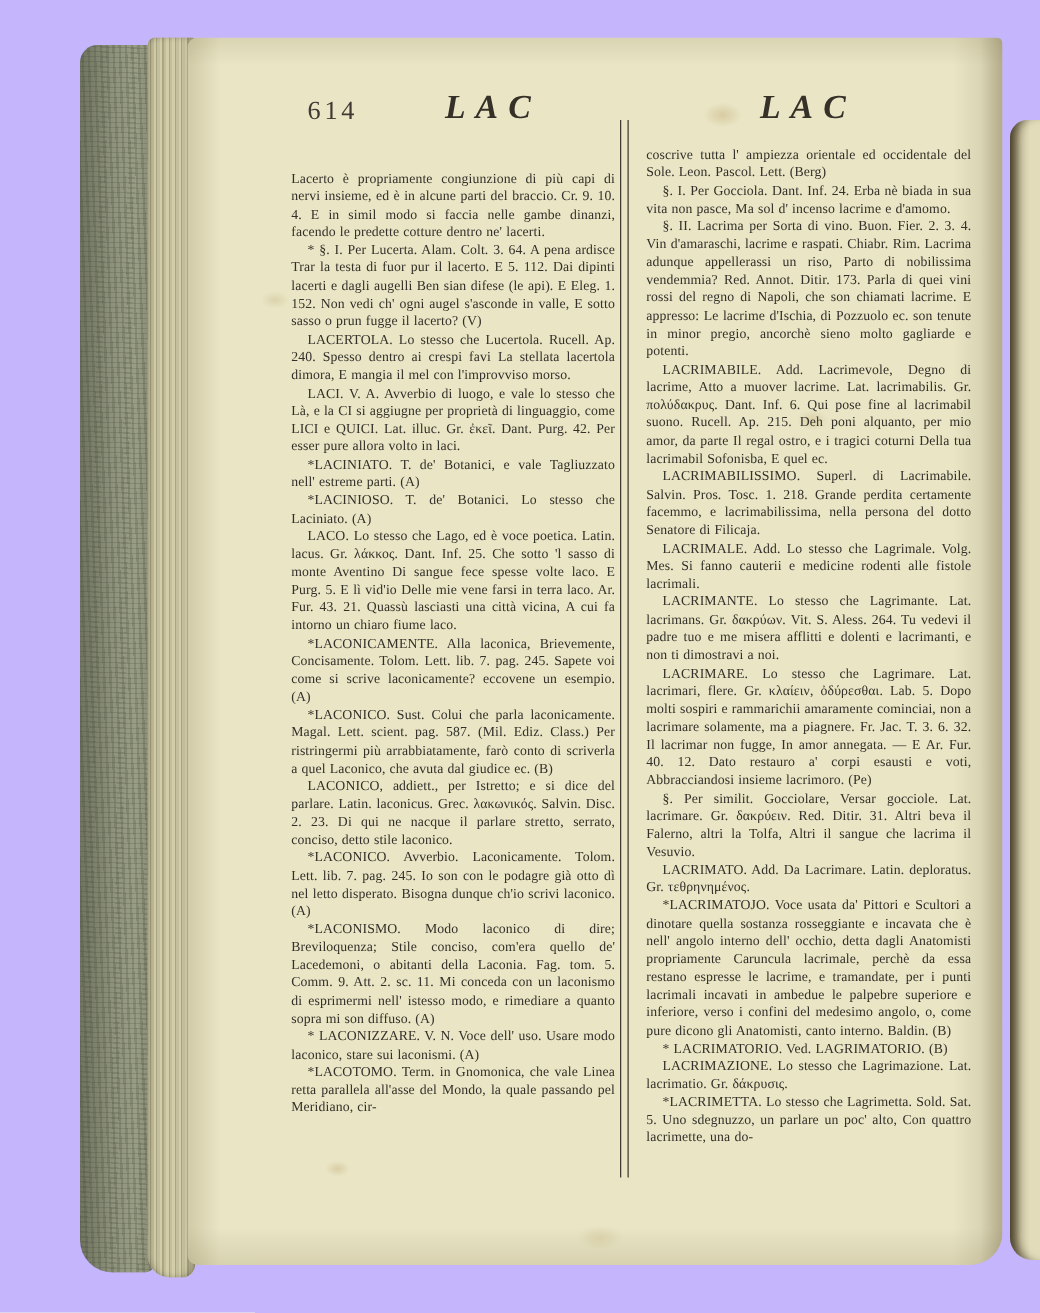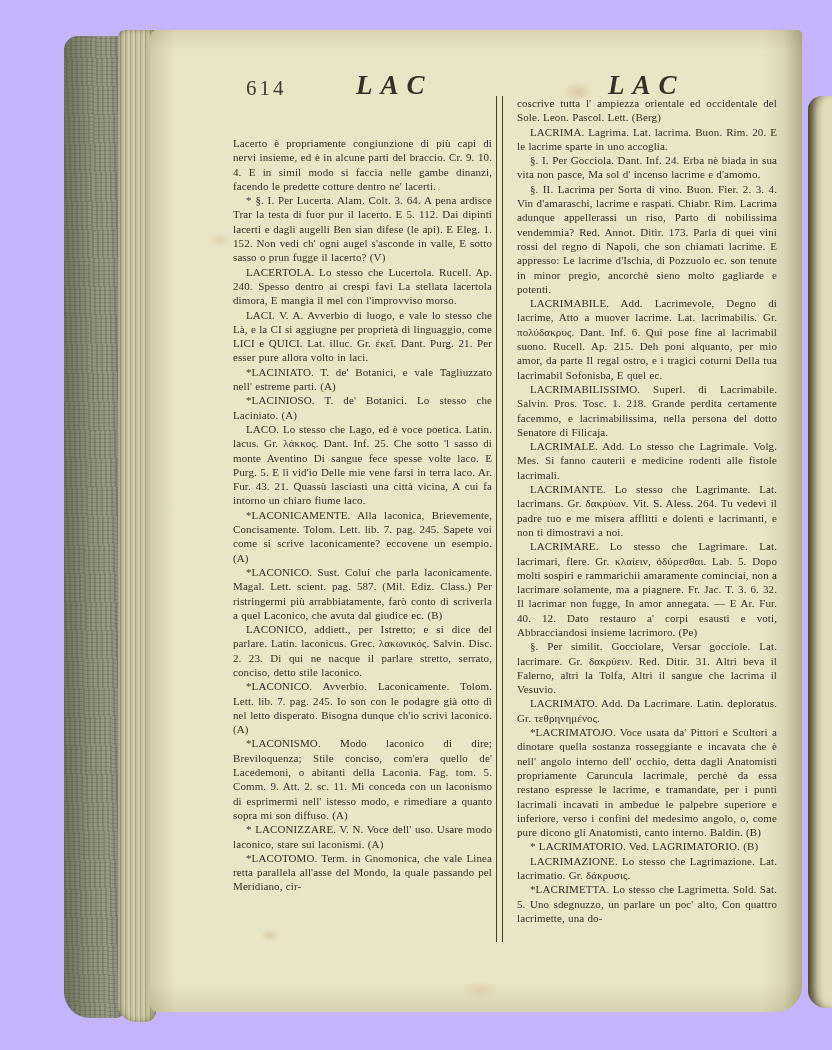--- a/index.html
+++ b/index.html
@@ -73,21 +73,21 @@
   .runhead.right{left:458px;}
   .columns{
     position:absolute;left:83px;top:66px;width:548px;
     display:flex;align-items:flex-start;
   }
   .col{
     font-size:11px;line-height:14.3px;text-align:justify;
     letter-spacing:.1px;word-spacing:.4px;
   }
   .col.left{width:259px;margin-top:40px;}
-  .col.right{width:260px;margin-left:14px;}
+  .col.right{width:260px;margin-left:14px;margin-top:21px;}
   .divider{
     width:5px;height:846px;margin-left:4px;flex:none;
     border-left:1.6px solid #423c32;border-right:1.6px solid #423c32;
   }
   .col p{margin:0;text-indent:13px;}
   .col p.cont{text-indent:0;}
 </style>
 </head>
 <body>
 
@@ -99,38 +99,37 @@
   <div class="page">
     <div class="pagenum">614</div>
     <div class="runhead left">LAC</div>
     <div class="runhead right">LAC</div>
 
     <div class="columns">
       <div class="col left">
         <p class="cont">Lacerto è propriamente congiunzione di più capi di nervi insieme, ed è in alcune parti del braccio. Cr. 9. 10. 4. E in simil modo si faccia nelle gambe dinanzi, facendo le predette cotture dentro ne' lacerti.</p>
         <p>* §. I. Per Lucerta. Alam. Colt. 3. 64. A pena ardisce Trar la testa di fuor pur il lacerto. E 5. 112. Dai dipinti lacerti e dagli augelli Ben sian difese (le api). E Eleg. 1. 152. Non vedi ch' ogni augel s'asconde in valle, E sotto sasso o prun fugge il lacerto? (V)</p>
         <p>LACERTOLA. Lo stesso che Lucertola. Rucell. Ap. 240. Spesso dentro ai crespi favi La stellata lacertola dimora, E mangia il mel con l'improvviso morso.</p>
-        <p>LACI. V. A. Avverbio di luogo, e vale lo stesso che Là, e la CI si aggiugne per proprietà di linguaggio, come LICI e QUICI. Lat. illuc. Gr. ἐκεῖ. Dant. Purg. 21. Per esser pure allora volto in laci.</p>
+        <p>LACI. V. A. Avverbio di luogo, e vale lo stesso che Là, e la CI si aggiugne per proprietà di linguaggio, come LICI e QUICI. Lat. illuc. Gr. ἐκεῖ. Dant. Purg. 42. Per esser pure allora volto in laci.</p>
         <p>*LACINIATO. T. de' Botanici, e vale Tagliuzzato nell' estreme parti. (A)</p>
         <p>*LACINIOSO. T. de' Botanici. Lo stesso che Laciniato. (A)</p>
         <p>LACO. Lo stesso che Lago, ed è voce poetica. Latin. lacus. Gr. λάκκος. Dant. Inf. 25. Che sotto 'l sasso di monte Aventino Di sangue fece spesse volte laco. E Purg. 5. E lì vid'io Delle mie vene farsi in terra laco. Ar. Fur. 43. 21. Quassù lasciasti una città vicina, A cui fa intorno un chiaro fiume laco.</p>
         <p>*LACONICAMENTE. Alla laconica, Brievemente, Concisamente. Tolom. Lett. lib. 7. pag. 245. Sapete voi come si scrive laconicamente? eccovene un esempio. (A)</p>
         <p>*LACONICO. Sust. Colui che parla laconicamente. Magal. Lett. scient. pag. 587. (Mil. Ediz. Class.) Per ristringermi più arrabbiatamente, farò conto di scriverla a quel Laconico, che avuta dal giudice ec. (B)</p>
         <p>LACONICO, addiett., per Istretto; e si dice del parlare. Latin. laconicus. Grec. λακωνικός. Salvin. Disc. 2. 23. Di qui ne nacque il parlare stretto, serrato, conciso, detto stile laconico.</p>
         <p>*LACONICO. Avverbio. Laconicamente. Tolom. Lett. lib. 7. pag. 245. Io son con le podagre già otto dì nel letto disperato. Bisogna dunque ch'io scrivi laconico. (A)</p>
         <p>*LACONISMO. Modo laconico di dire; Breviloquenza; Stile conciso, com'era quello de' Lacedemoni, o abitanti della Laconia. Fag. tom. 5. Comm. 9. Att. 2. sc. 11. Mi conceda con un laconismo di esprimermi nell' istesso modo, e rimediare a quanto sopra mi son diffuso. (A)</p>
         <p>* LACONIZZARE. V. N. Voce dell' uso. Usare modo laconico, stare sui laconismi. (A)</p>
         <p>*LACOTOMO. Term. in Gnomonica, che vale Linea retta parallela all'asse del Mondo, la quale passando pel Meridiano, cir-</p>
       </div>
 
       <div class="divider"></div>
 
       <div class="col right">
         <p class="cont">coscrive tutta l' ampiezza orientale ed occidentale del Sole. Leon. Pascol. Lett. (Berg)</p>
-        <p>LACRIMA. Lagrima. Lat. lacrima. Buon. Rim. 20. E le lacrime sparte in uno accoglia.</p>
         <p>§. I. Per Gocciola. Dant. Inf. 24. Erba nè biada in sua vita non pasce, Ma sol d' incenso lacrime e d'amomo.</p>
         <p>§. II. Lacrima per Sorta di vino. Buon. Fier. 2. 3. 4. Vin d'amaraschi, lacrime e raspati. Chiabr. Rim. Lacrima adunque appellerassi un riso, Parto di nobilissima vendemmia? Red. Annot. Ditir. 173. Parla di quei vini rossi del regno di Napoli, che son chiamati lacrime. E appresso: Le lacrime d'Ischia, di Pozzuolo ec. son tenute in minor pregio, ancorchè sieno molto gagliarde e potenti.</p>
         <p>LACRIMABILE. Add. Lacrimevole, Degno di lacrime, Atto a muover lacrime. Lat. lacrimabilis. Gr. πολύδακρυς. Dant. Inf. 6. Qui pose fine al lacrimabil suono. Rucell. Ap. 215. Deh poni alquanto, per mio amor, da parte Il regal ostro, e i tragici coturni Della tua lacrimabil Sofonisba, E quel ec.</p>
         <p>LACRIMABILISSIMO. Superl. di Lacrimabile. Salvin. Pros. Tosc. 1. 218. Grande perdita certamente facemmo, e lacrimabilissima, nella persona del dotto Senatore di Filicaja.</p>
         <p>LACRIMALE. Add. Lo stesso che Lagrimale. Volg. Mes. Si fanno cauterii e medicine rodenti alle fistole lacrimali.</p>
         <p>LACRIMANTE. Lo stesso che Lagrimante. Lat. lacrimans. Gr. δακρύων. Vit. S. Aless. 264. Tu vedevi il padre tuo e me misera afflitti e dolenti e lacrimanti, e non ti dimostravi a noi.</p>
         <p>LACRIMARE. Lo stesso che Lagrimare. Lat. lacrimari, flere. Gr. κλαίειν, ὀδύρεσθαι. Lab. 5. Dopo molti sospiri e rammarichii amaramente cominciai, non a lacrimare solamente, ma a piagnere. Fr. Jac. T. 3. 6. 32. Il lacrimar non fugge, In amor annegata. — E Ar. Fur. 40. 12. Dato restauro a' corpi esausti e voti, Abbracciandosi insieme lacrimoro. (Pe)</p>
         <p>§. Per similit. Gocciolare, Versar gocciole. Lat. lacrimare. Gr. δακρύειν. Red. Ditir. 31. Altri beva il Falerno, altri la Tolfa, Altri il sangue che lacrima il Vesuvio.</p>
         <p>LACRIMATO. Add. Da Lacrimare. Latin. deploratus. Gr. τεθρηνημένος.</p>
         <p>*LACRIMATOJO. Voce usata da' Pittori e Scultori a dinotare quella sostanza rosseggiante e incavata che è nell' angolo interno dell' occhio, detta dagli Anatomisti propriamente Caruncula lacrimale, perchè da essa restano espresse le lacrime, e tramandate, per i punti lacrimali incavati in ambedue le palpebre superiore e inferiore, verso i confini del medesimo angolo, o, come pure dicono gli Anatomisti, canto interno. Baldin. (B)</p>

